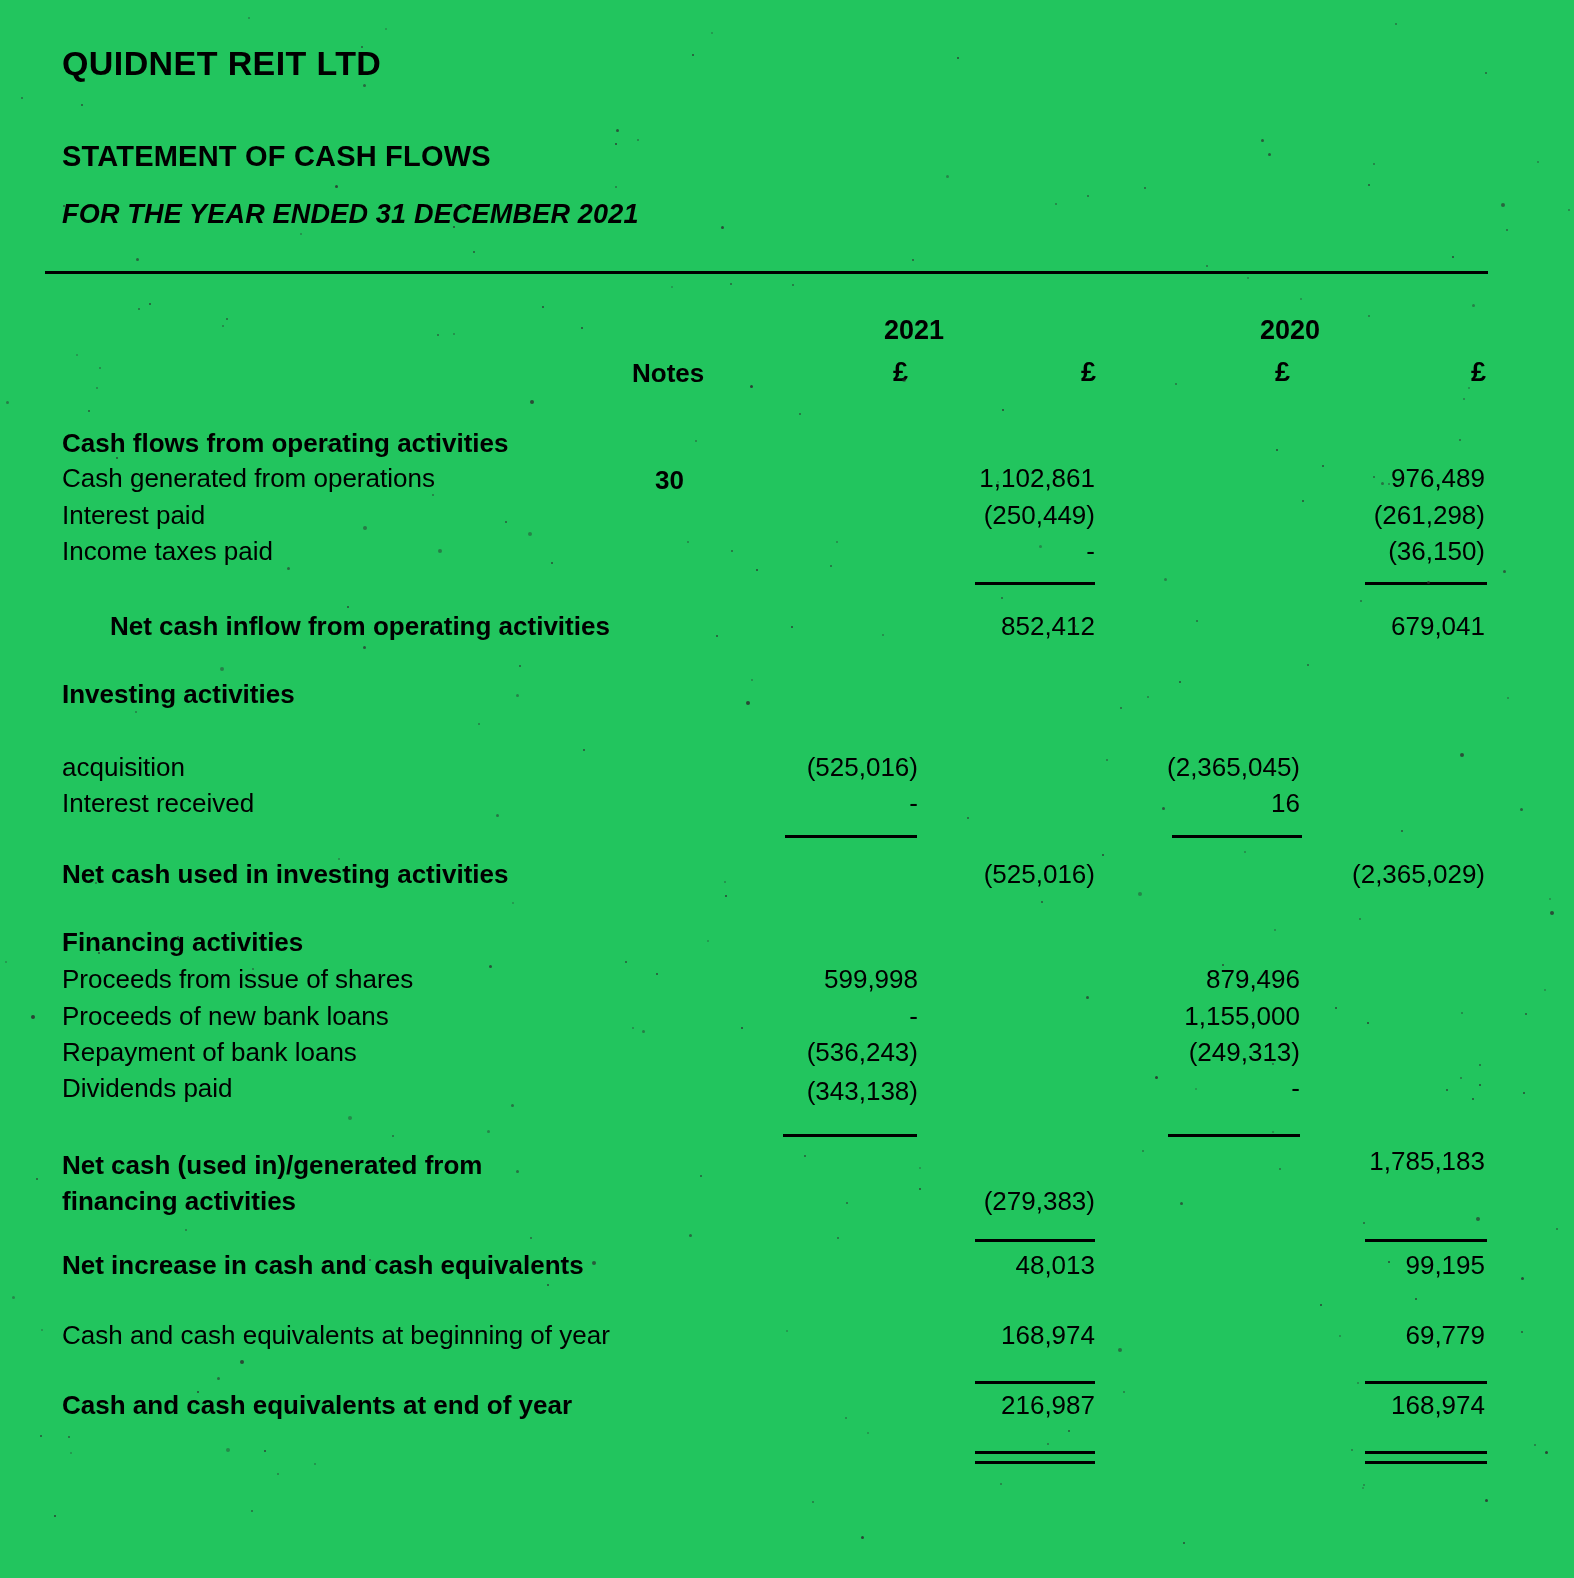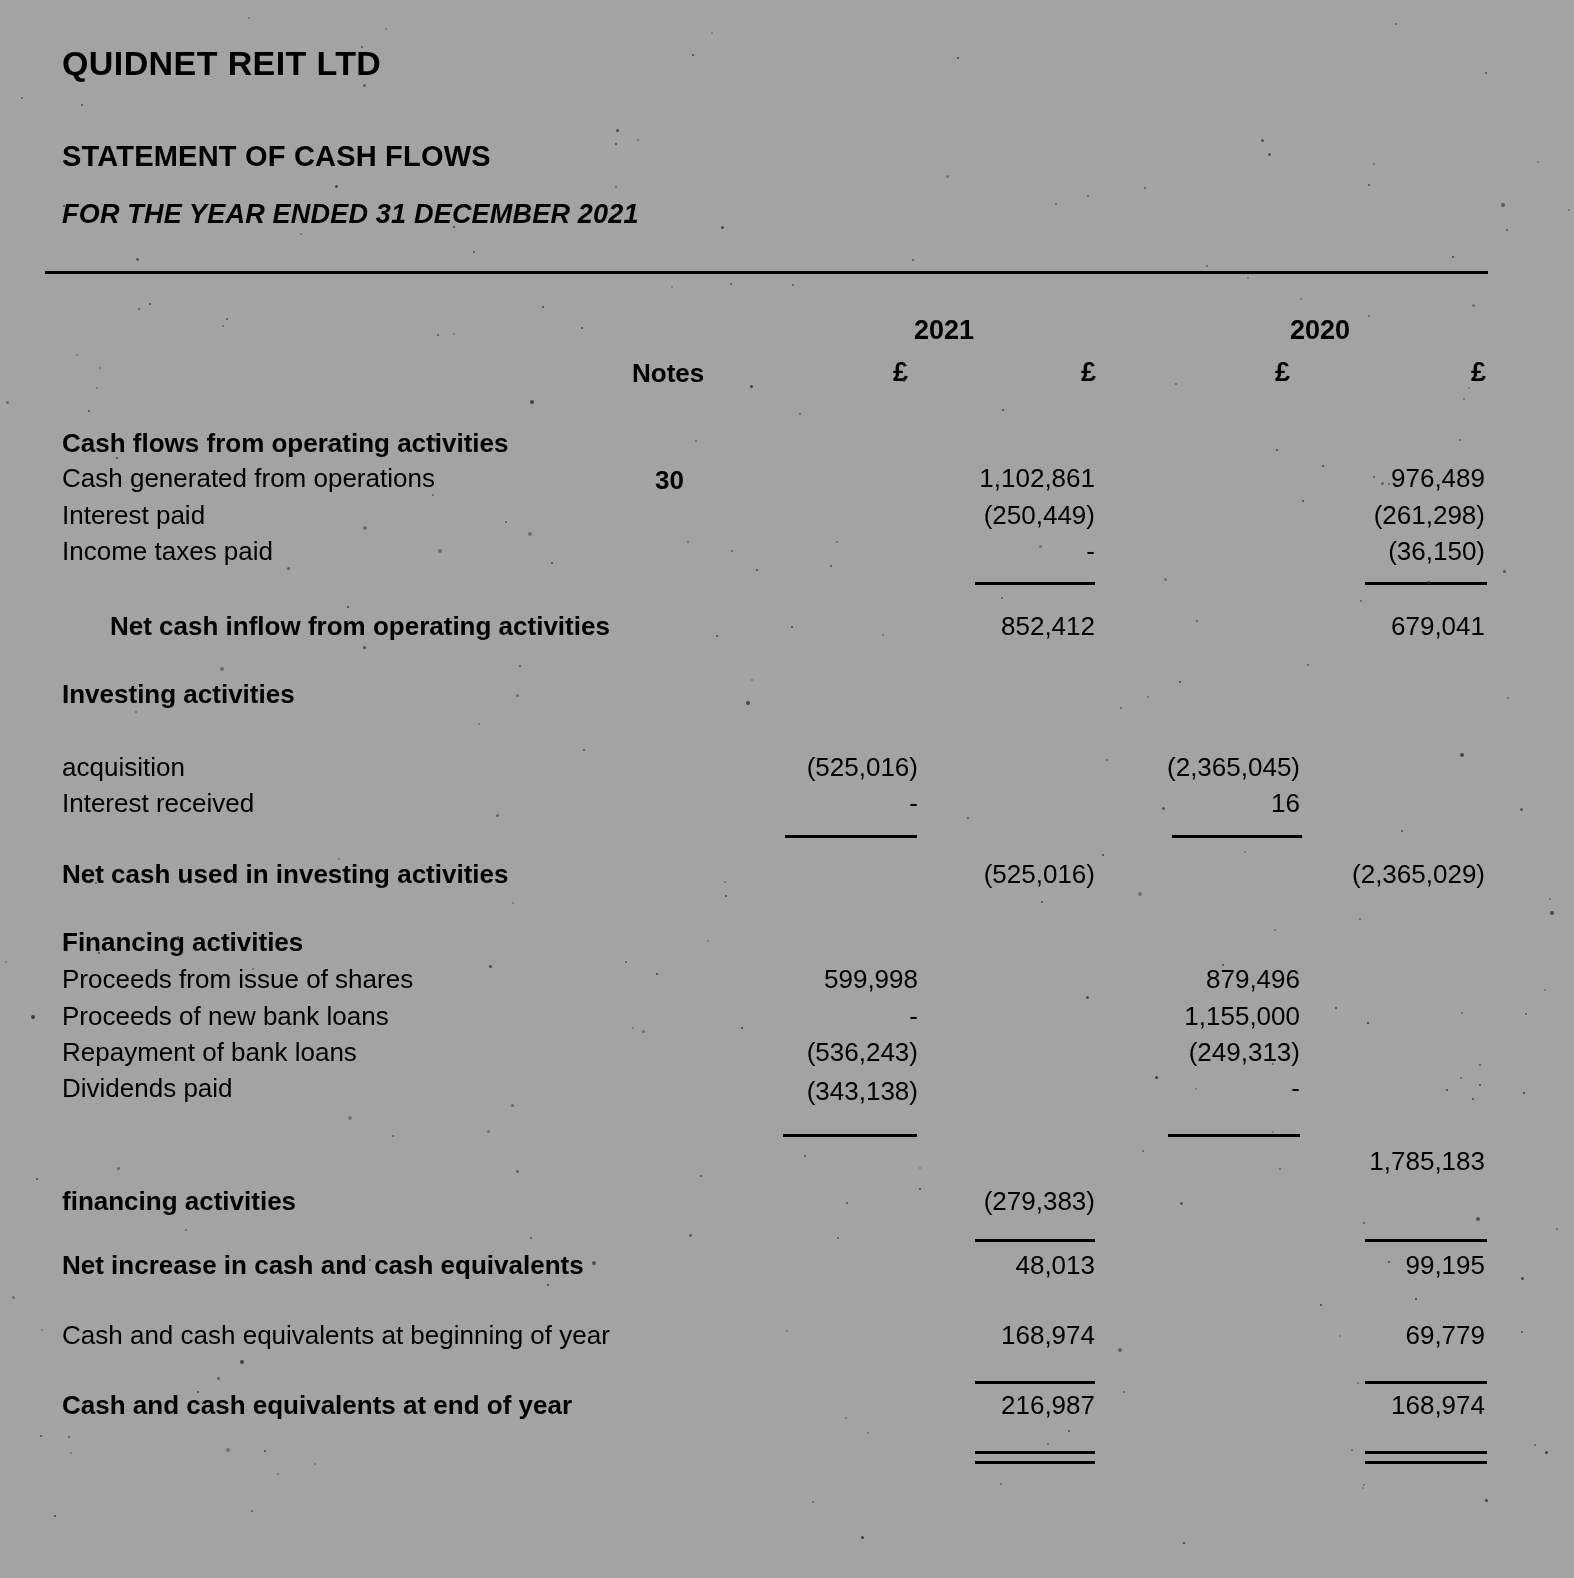--- a/index.html
+++ b/index.html
@@ -10,21 +10,21 @@
   }
   body {
     font-family: "Liberation Sans", sans-serif;
     color: #000000;
     -webkit-font-smoothing: none;
   }
   #page {
     position: relative;
     width: 1574px;
     height: 1578px;
-    background: #a3a3a3;
+    background: #22c55e;
     overflow: hidden;
   }
 
   
   #speckle {
     position: absolute;
     inset: 0;
     pointer-events: none;
     z-index: 5;
   }
@@ -102,21 +102,21 @@
     left: 655px;
     font-size: 26px;
     font-weight: bold;
     white-space: nowrap;
   }
 
   .yr-head {
     position: absolute;
     font-size: 27px;
     font-weight: bold;
-    text-align: center;
+    text-align: left;
     white-space: nowrap;
   }
   .cur-head {
     position: absolute;
     font-size: 27px;
     font-weight: bold;
     text-align: right;
     white-space: nowrap;
   }
 
@@ -209,20 +209,21 @@
   <div class="val c1" style="top:1039px;">(536,243)</div>
   <div class="val c3" style="top:1039px;">(249,313)</div>
 
   <div class="label" style="top:1075px;">Dividends paid</div>
   <div class="val c1" style="top:1032px;margin-top:46px;">(343,138)</div>
   <div class="val c3" style="top:1075px;">-</div>
 
   <div class="col-rule" style="left:783px; top:1134px; width:134px;"></div>
   <div class="col-rule" style="left:1168px; top:1134px; width:132px;"></div>
 
+  <div class="label bold" style="top:1152px;">Net cash (used in)/generated from</div>
   <div class="label bold" style="top:1188px;">financing activities</div>
   <div class="val c2" style="top:1188px;">(279,383)</div>
   <div class="val c4" style="top:1148px;">1,785,183</div>
 
   <div class="col-rule" style="left:975px; top:1239px; width:120px;"></div>
   <div class="col-rule" style="left:1365px; top:1239px; width:122px;"></div>
 
   <div class="label bold" style="top:1252px;">Net increase in cash and cash equivalents</div>
   <div class="val c2" style="top:1252px;">48,013</div>
   <div class="val c4" style="top:1252px;">99,195</div>

